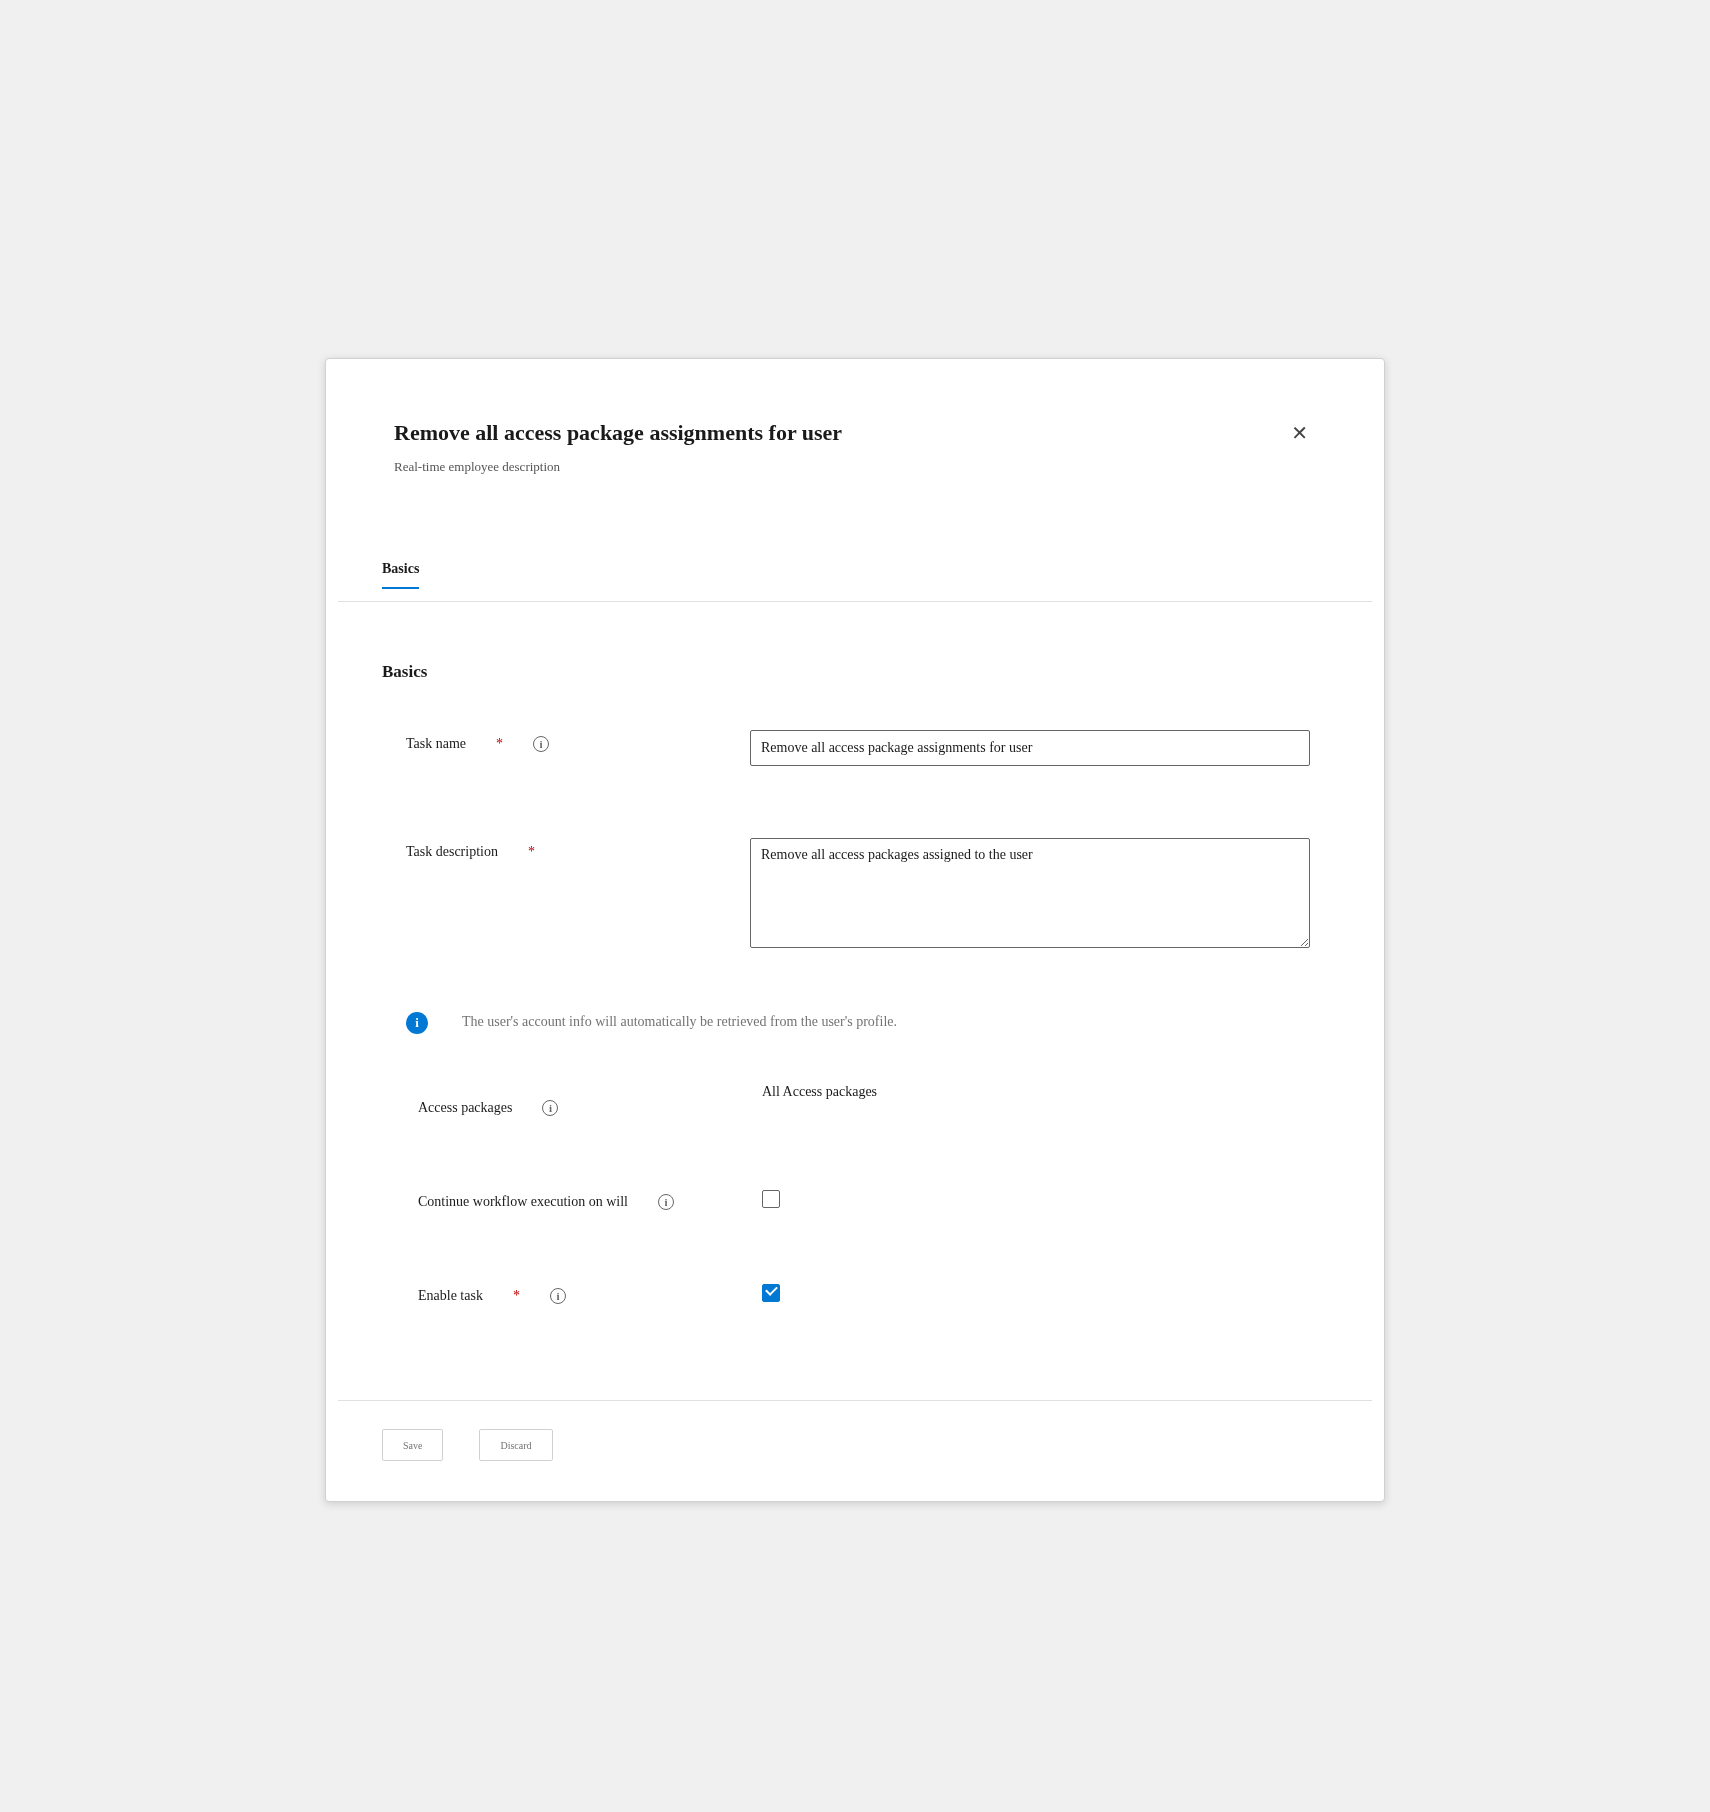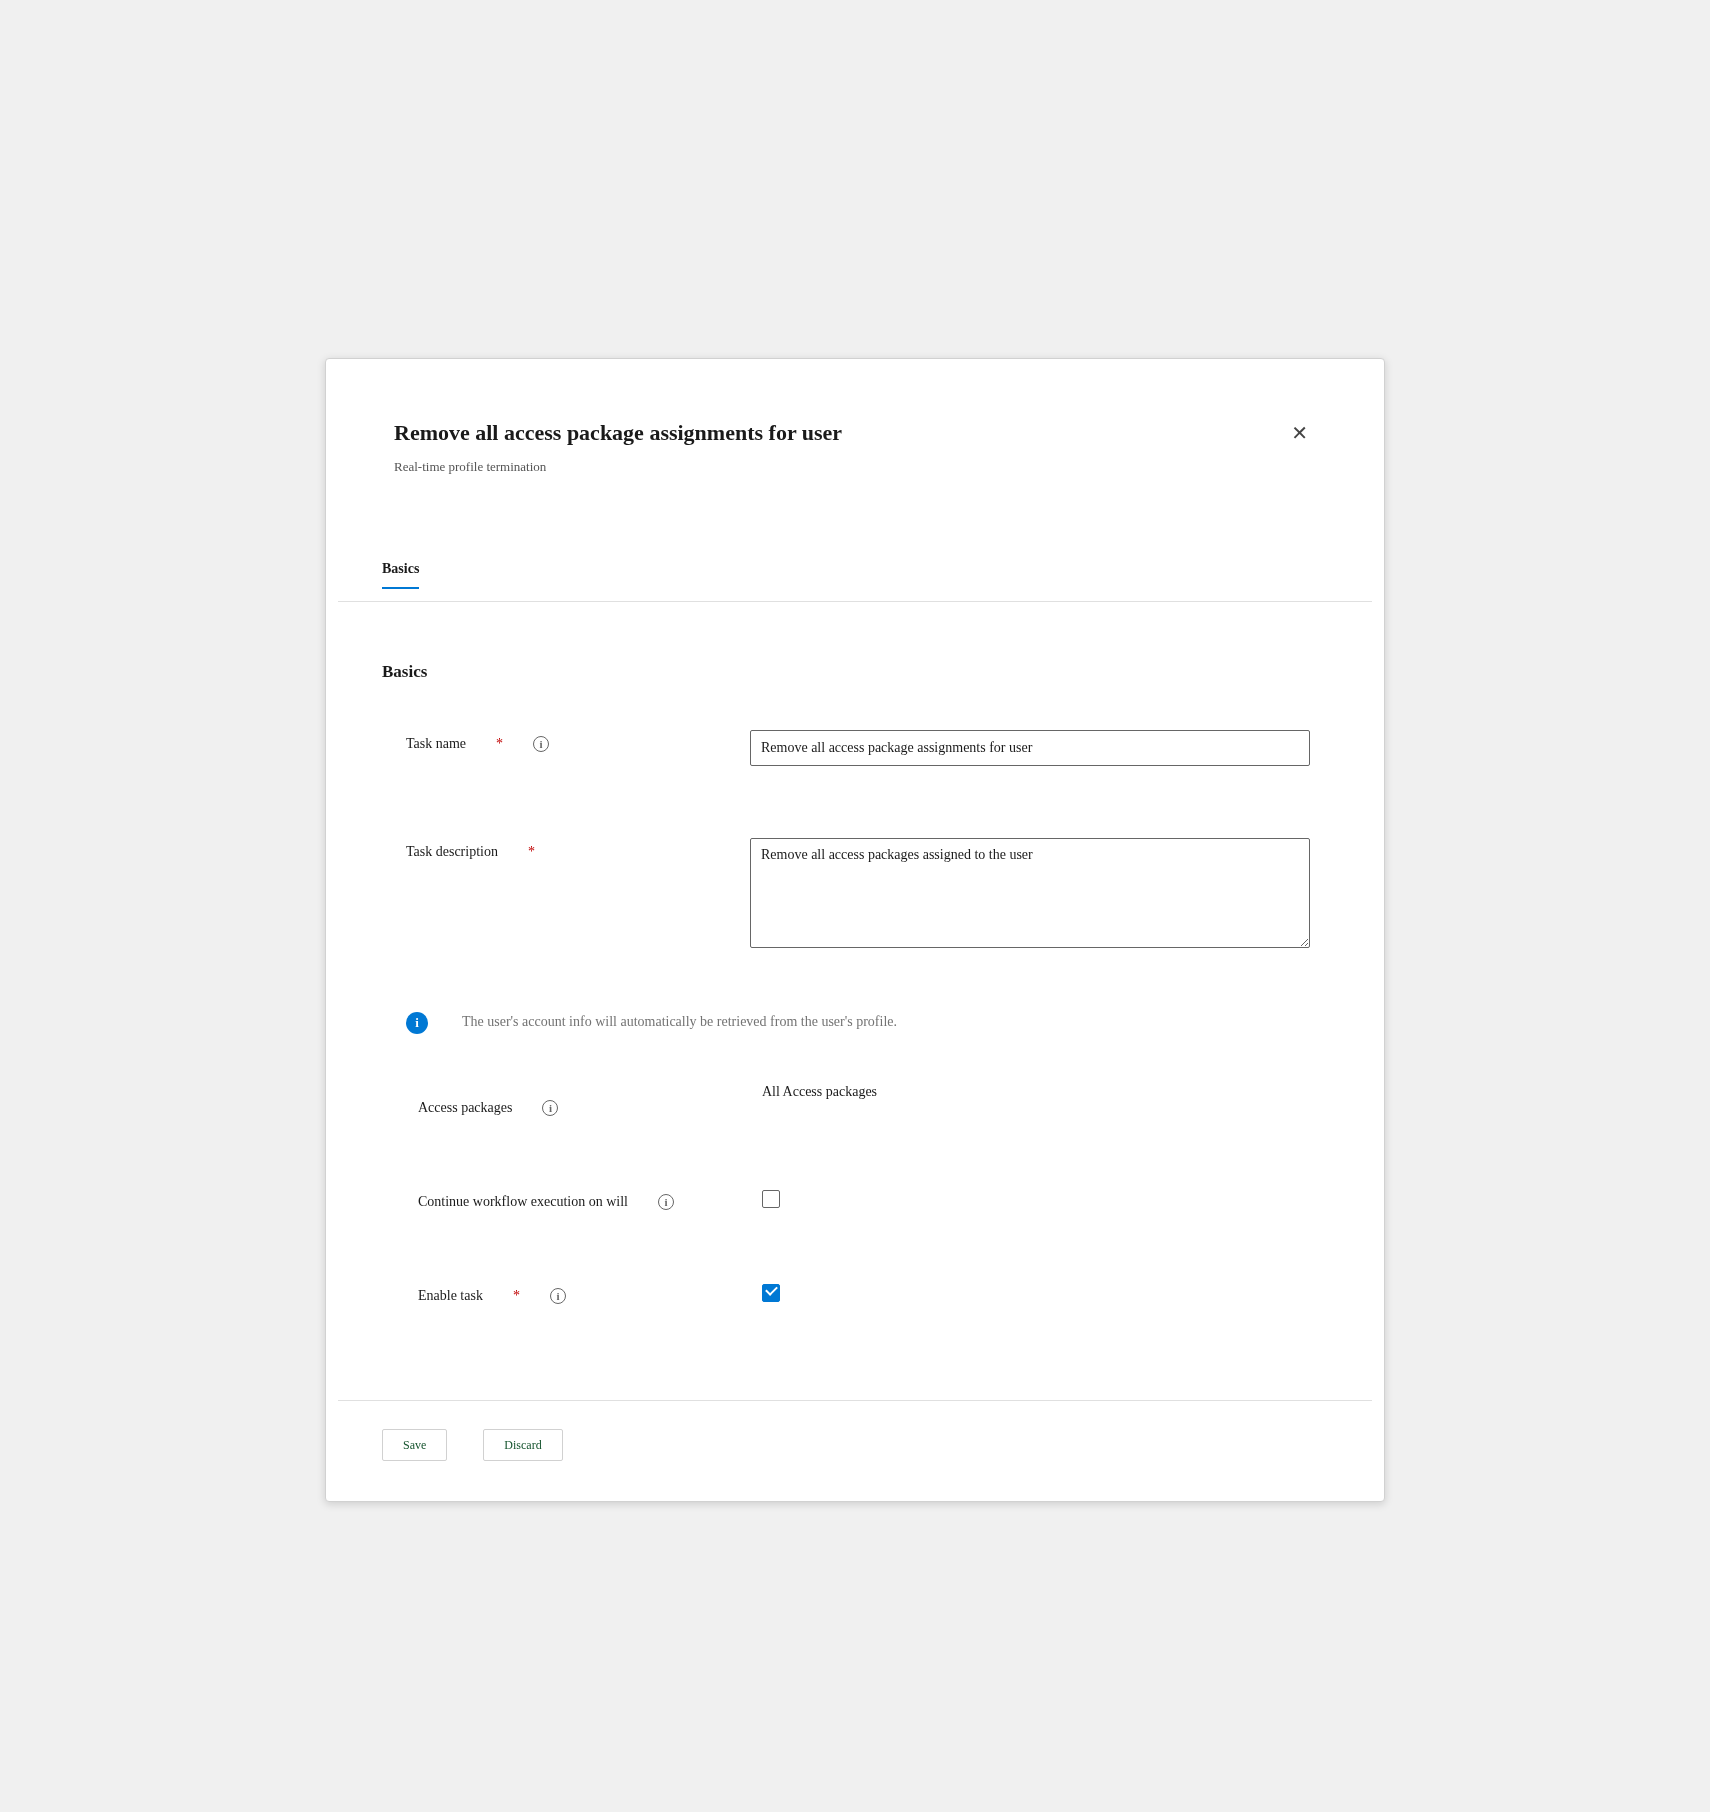--- a/index.html
+++ b/index.html
@@ -255,35 +255,35 @@
       display: flex;
       gap: 12px;
       align-items: center;
     }
 
     .btn-secondary {
       background: #fff;
       border: 1px solid #d1d1d1;
       border-radius: 2px;
       padding: 6px 20px;
-      font-size: 12px;
-      color: #14532d;
+      font-size: 10px;
+      color: #737373;
       cursor: pointer;
       height: 32px;
     }
   </style>
 </head>
 <body>
 
 <div class="dialog">
 
   <div class="dialog-header">
     <div class="dialog-title-block">
       <div class="dialog-title">Remove all access package assignments for user</div>
-      <div class="dialog-subtitle">Real-time profile termination</div>
+      <div class="dialog-subtitle">Real-time employee description</div>
     </div>
     <button class="close-button">
       <span>✕</span>
     </button>
   </div>
 
   <div class="dialog-tabs">
     <span class="tab-item">Basics</span>
   </div>
 

